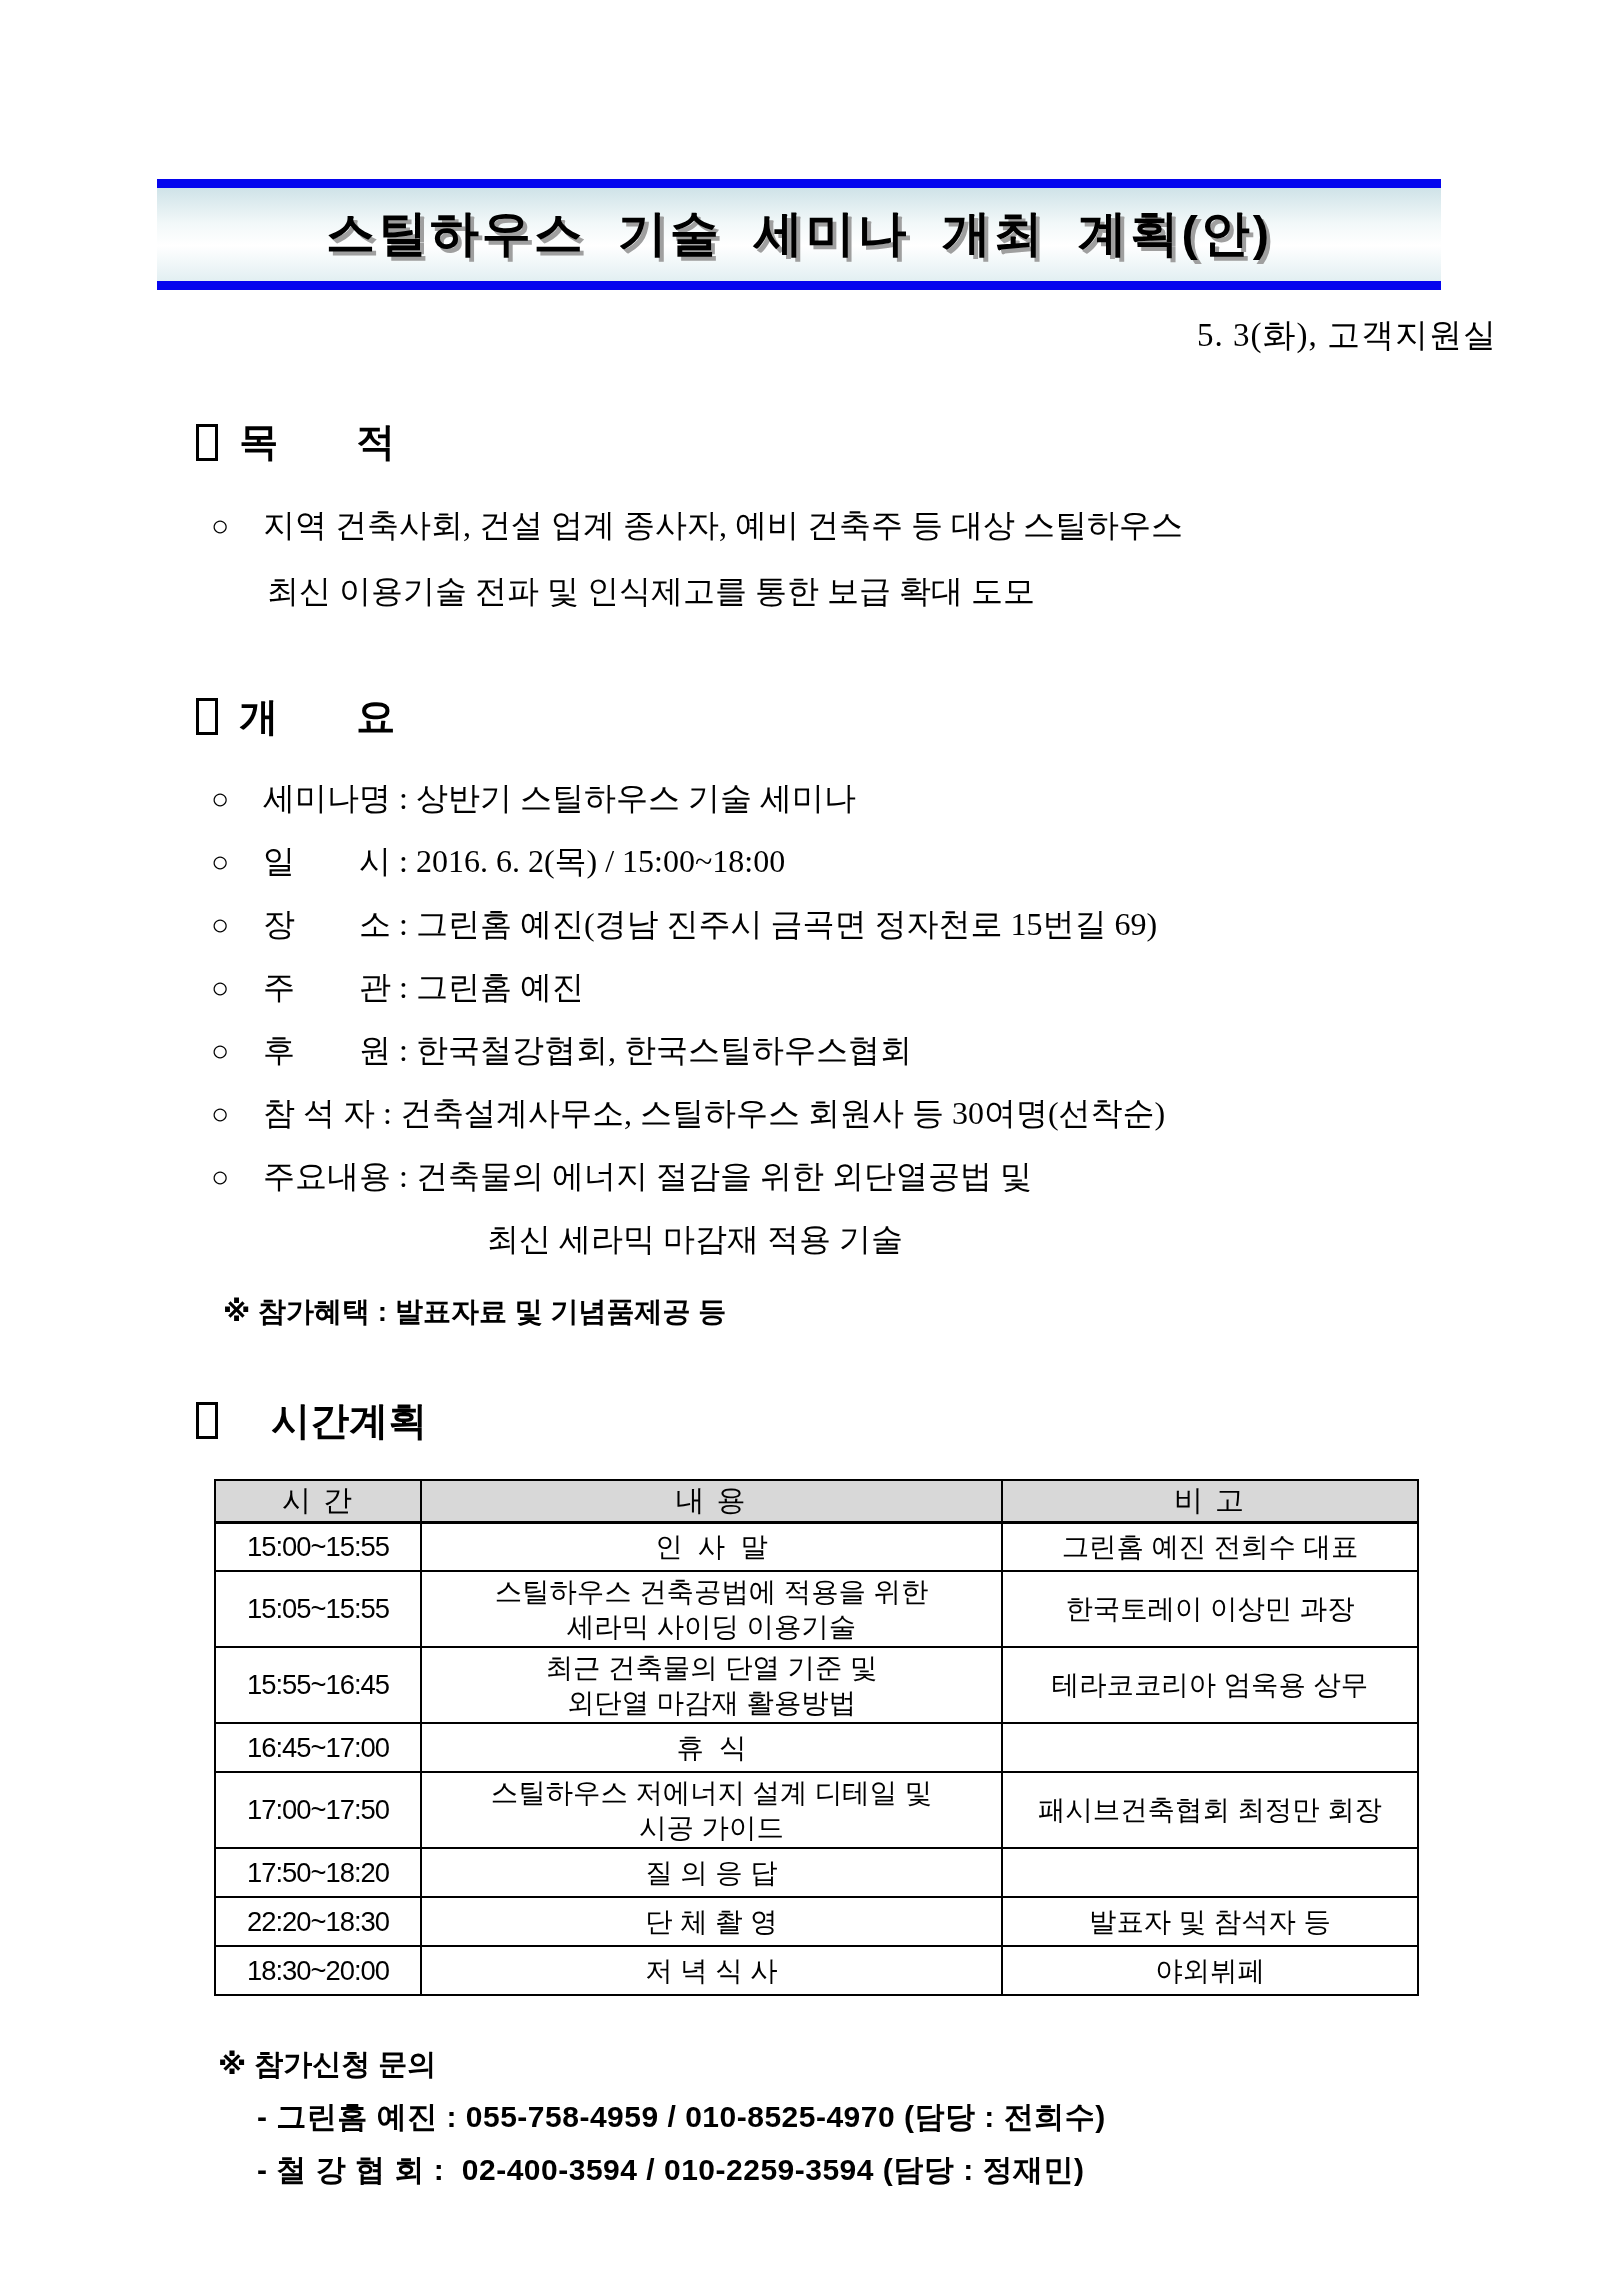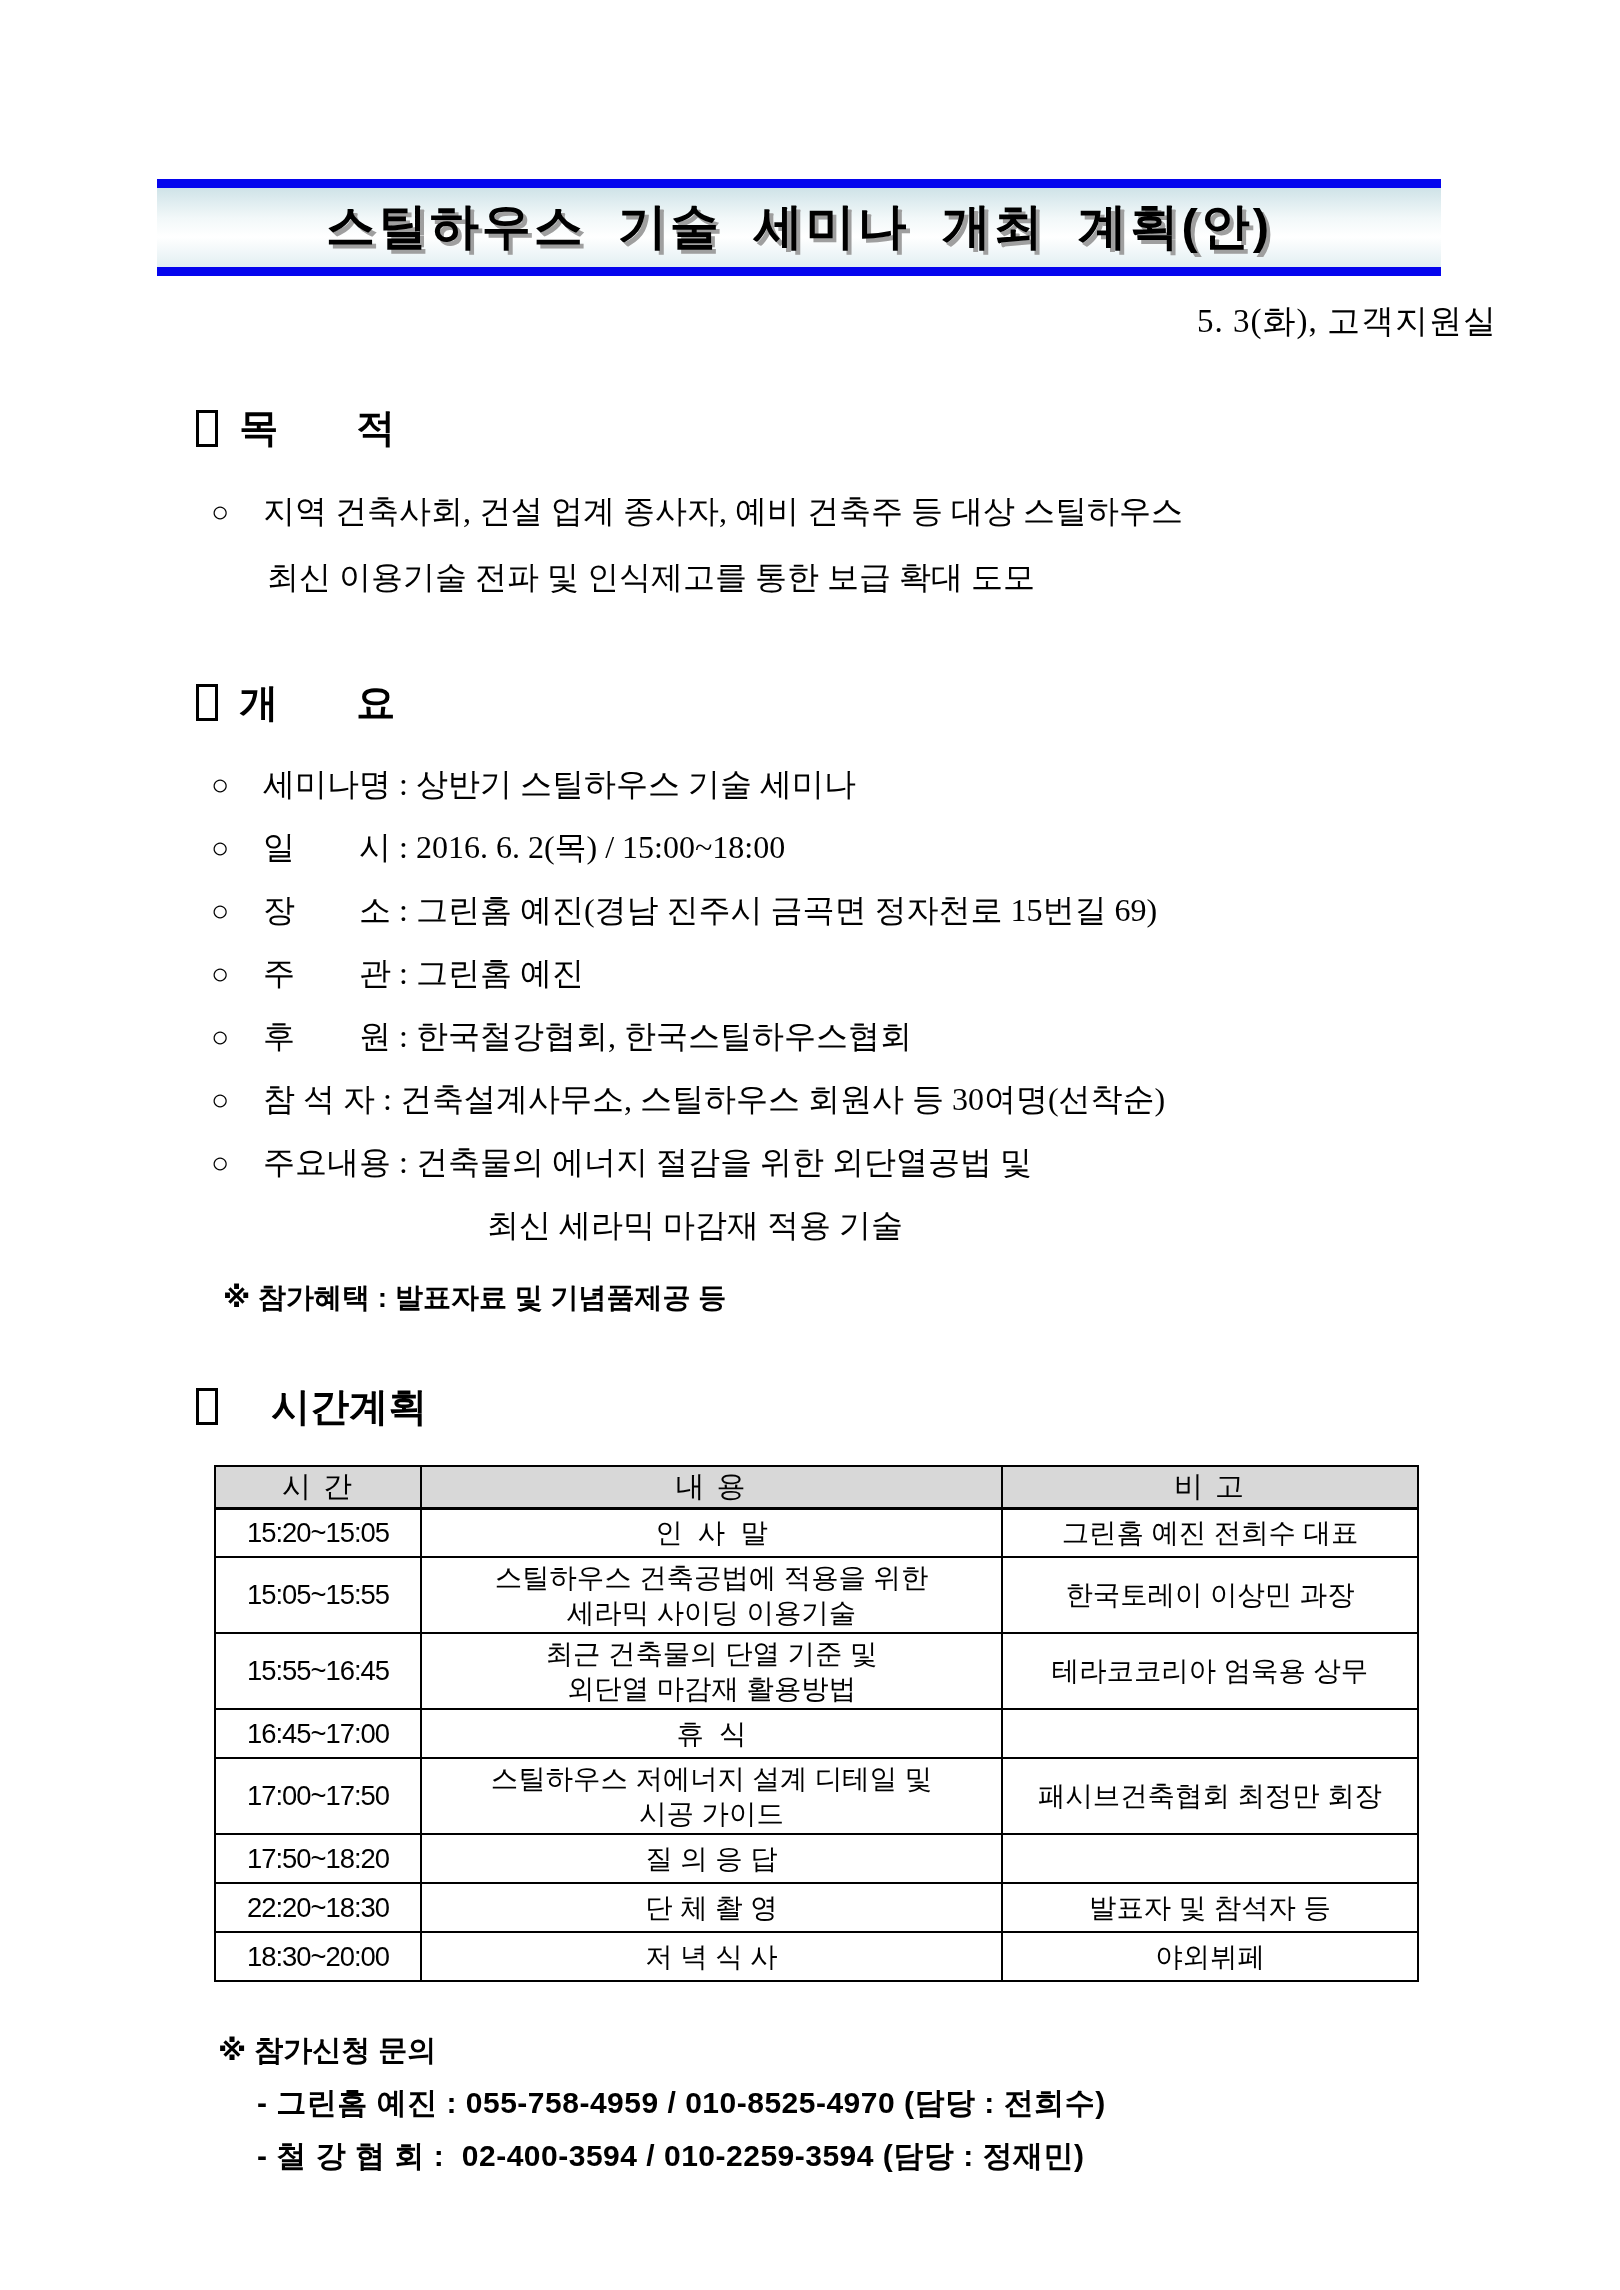--- a/index.html
+++ b/index.html
@@ -7,21 +7,21 @@
     --table_header_bg:#d8d8d8;
   }
   *{margin:0;padding:0;box-sizing:border-box;}
   html,body{background:#fff;}
   body{font-family:"Liberation Serif","DejaVu Serif",serif;color:#000;}
   .page{position:relative;width:1620px;height:2291px;background:#fff;overflow:hidden;}
 
   
   .banner{margin:179px 0 0 157px;width:1284px;}
   .banner-bar{height:8.8px;background:var(--accent_blue,#0505ee);}
-  .banner-body{height:79px;display:flex;align-items:center;justify-content:center;
+  .banner-body{height:93px;display:flex;align-items:center;justify-content:center;
     background:linear-gradient(180deg,#cfe3e8 0%,#f2f8f9 38%,#ffffff 62%,#e2eff2 100%);}
   .banner-title{font-family:"Liberation Sans","DejaVu Sans",sans-serif;font-weight:bold;
     font-size:49px;letter-spacing:2.9px;word-spacing:15.7px;color:#000;
     text-shadow:3.9px 3.9px 0 #9f9f9f;white-space:nowrap;}
 
   
   .date-line{margin-top:23.5px;padding-right:123px;text-align:right;font-size:33px;letter-spacing:1px;}
 
   
   .section-heading{display:flex;align-items:center;margin-left:196px;
@@ -118,21 +118,21 @@
     </colgroup>
     <thead>
       <tr>
           <th>시 간</th>
           <th>내 용</th>
           <th>비 고</th>
         </tr>
     </thead>
     <tbody>
         <tr class="single">
-          <td class="time">15:20~15:05</td>
+          <td class="time">15:00~15:55</td>
           <td class="content">인  사  말</td>
           <td class="note-cell">그린홈 예진 전희수 대표</td>
         </tr>
         <tr class="tall">
           <td class="time">15:05~15:55</td>
           <td class="content">스틸하우스 건축공법에 적용을 위한
 세라믹 사이딩 이용기술</td>
           <td class="note-cell">한국토레이 이상민 과장</td>
         </tr>
         <tr class="tall">

